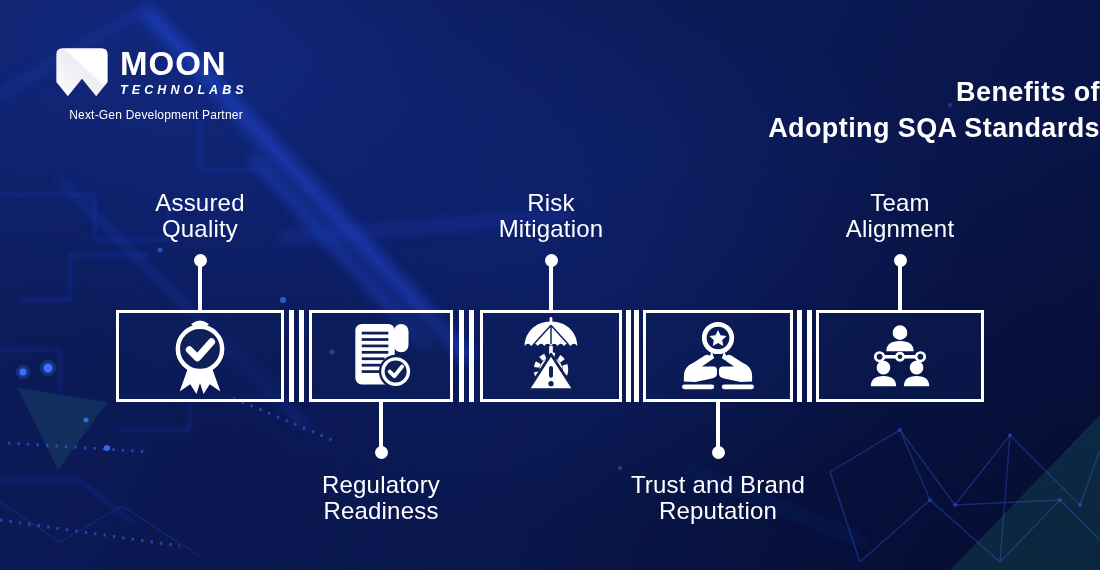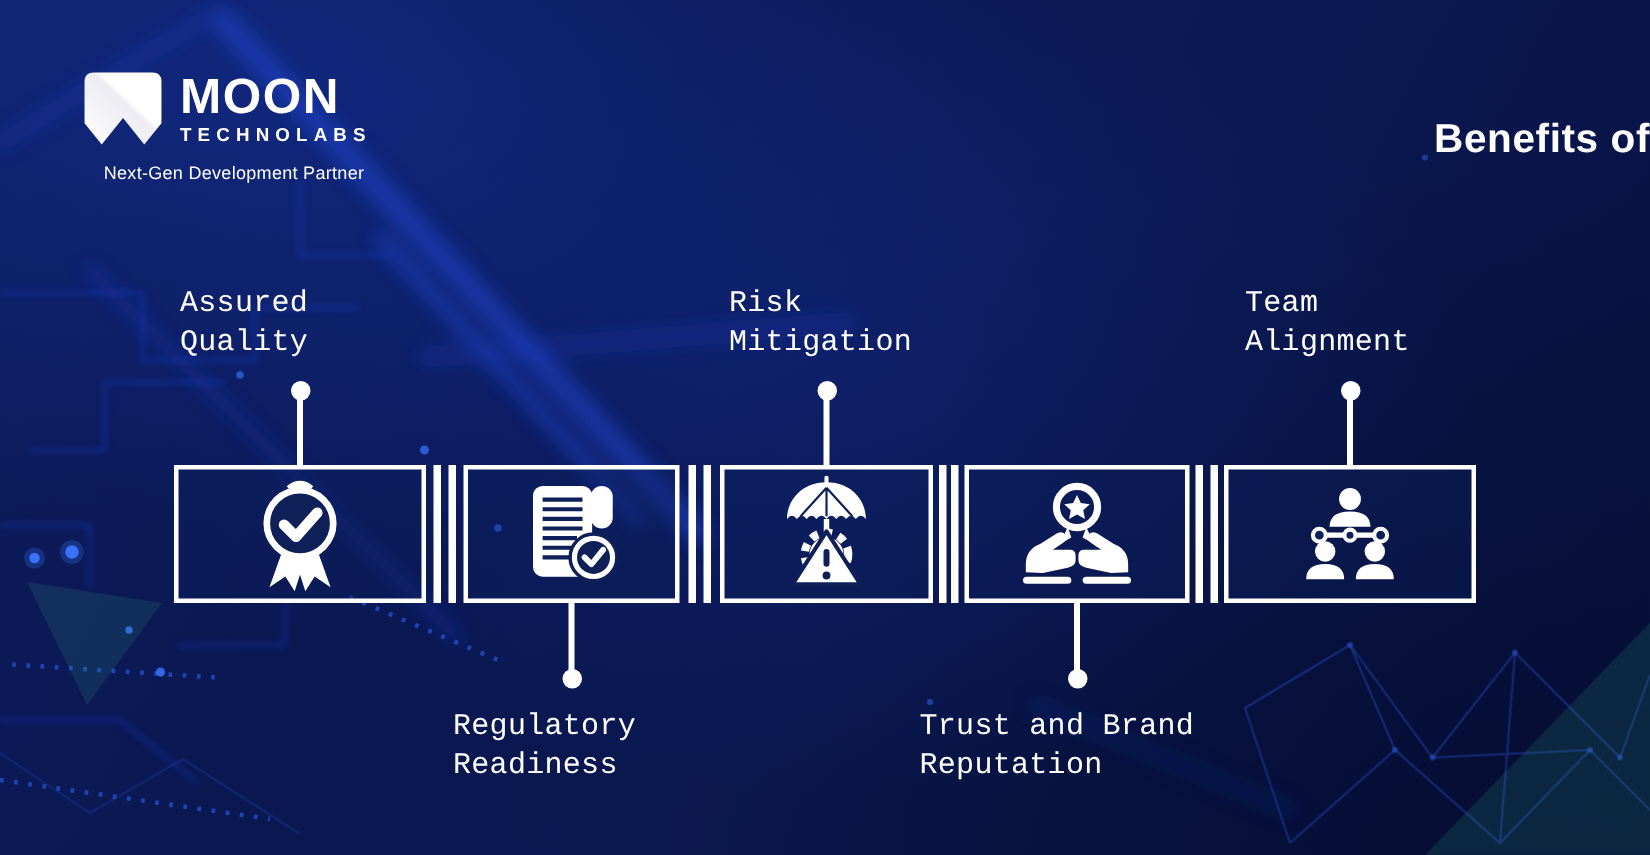--- a/index.html
+++ b/index.html
@@ -17,21 +17,21 @@
   .bg-deco{ position:absolute; inset:0; width:1100px; height:570px; pointer-events:none; }
 
   
   .brand{
     position:absolute; left:55px; top:46px; width:202px;
     display:grid; grid-template-columns:56px 1fr; grid-column-gap:9px;
   }
   .brand-mark{ grid-row:1; grid-column:1; width:54px; height:56px; }
   .brand-text{ grid-row:1; grid-column:2; padding-top:3px; }
   .brand-name{ font-size:33px; font-weight:bold; letter-spacing:1px; line-height:30px; }
-  .brand-suffix{ font-size:12.5px; font-weight:bold; letter-spacing:4.1px; margin-top:4px; }
+  .brand-suffix{ font-size:12.5px; font-weight:bold; letter-spacing:4.1px; margin-top:4px;font-style:italic; }
   .brand-tagline{
     grid-row:2; grid-column:1 / span 2; margin-top:6px;
     font-size:12px; font-weight:500; letter-spacing:.2px; text-align:center; white-space:nowrap;
   }
 
   
   .title{
     position:absolute; left:0; top:74px; width:1100px;
     text-align:right; font-size:27px; font-weight:bold;
     line-height:36px; letter-spacing:.4px;
@@ -54,22 +54,22 @@
   .dot{ position:absolute; width:13px; height:13px; border-radius:50%; background:#fff; }
   .stem{ position:absolute; width:4px; background:#fff; }
   .c1 .dot{ left:193.5px; top:254px; } .c1 .stem{ left:198px; top:261px; height:49px; }
   .c3 .dot{ left:544.5px; top:254px; } .c3 .stem{ left:549px; top:261px; height:49px; }
   .c5 .dot{ left:893.5px; top:254px; } .c5 .stem{ left:898px; top:261px; height:49px; }
   .c2 .stem{ left:379px; top:402px; height:45px; } .c2 .dot{ left:374.5px; top:446px; }
   .c4 .stem{ left:716px; top:402px; height:45px; } .c4 .dot{ left:711.5px; top:446px; }
 
   
   .label{
-    position:absolute; text-align:left;
-    font-size:20px; font-weight:500; line-height:26px; letter-spacing:.2px;font-family:Liberation Mono, monospace;
+    position:absolute; text-align:center;
+    font-size:24px; font-weight:500; line-height:26px; letter-spacing:.2px;
   }
   .l1{ left:120px; width:160px; top:190px; }
   .l3{ left:486px; width:130px; top:190px; }
   .l5{ left:830px; width:140px; top:190px; }
   .l2{ left:302px; width:158px; top:472px; }
   .l4{ left:613px; width:210px; top:472px; }
 </style>
 </head>
 <body>
 
@@ -153,21 +153,21 @@
       </defs>
       <path d="M11,2 H69 Q78,2 78,11 V52 L61,73 L40,47 L19,73 L2,52 V11 Q2,2 11,2 Z" fill="url(#mk)"></path>
     </svg>
     <div class="brand-text">
       <div class="brand-name">MOON</div>
       <div class="brand-suffix">TECHNOLABS</div>
     </div>
     <div class="brand-tagline">Next-Gen Development Partner</div>
   </header>
 
-  <h1 class="title"><span>Benefits of</span><br></h1>
+  <h1 class="title"><span>Benefits of</span><br><span>Adopting SQA Standards</span></h1>
 
   <div class="label l1">Assured Quality</div>
   <div class="label l5">Team Alignment</div>
   <div class="label l3">Risk Mitigation</div>
 
   <div class="c1">
       <span class="dot"></span>
       <span class="stem"></span>
     </div>
   <div class="c3">

